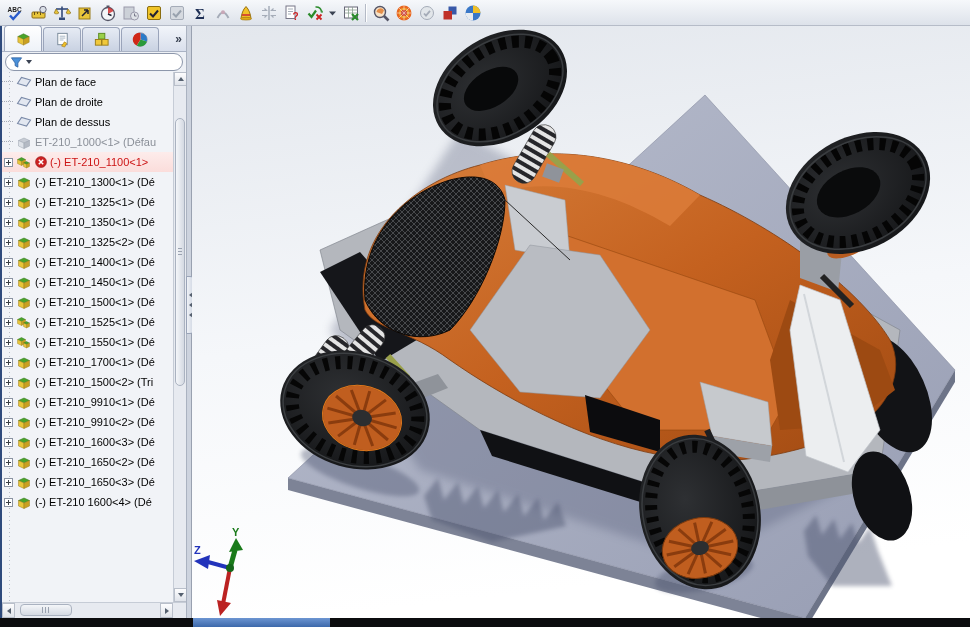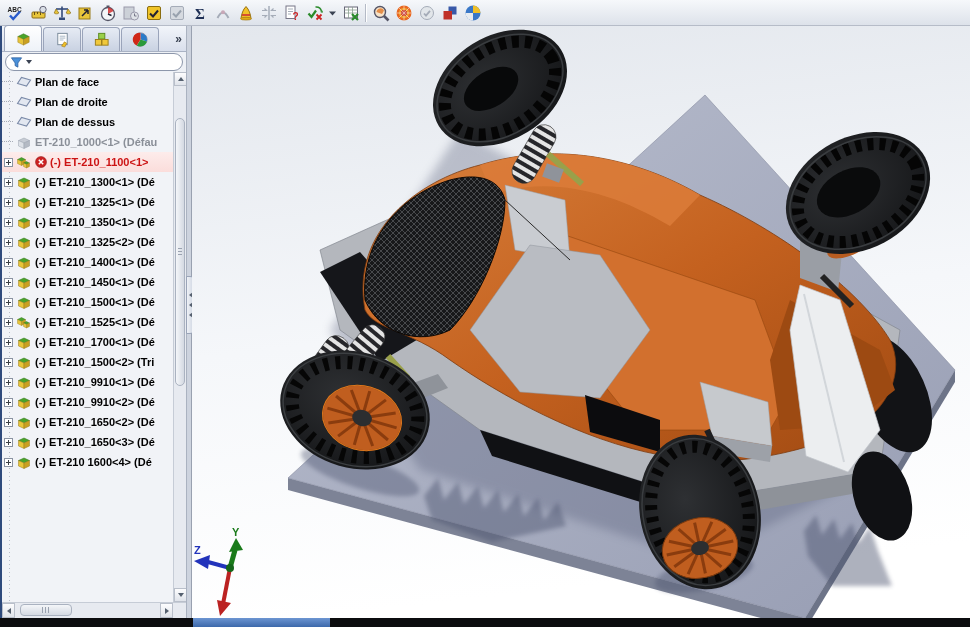--- a/index.html
+++ b/index.html
@@ -27,21 +27,21 @@
   #filter-bar{height:20px;padding:1px 3px;box-sizing:border-box;}
   #filter-field{height:18px;background:#fff;border:1px solid #8d97ab;border-radius:9px;
     display:flex;align-items:center;padding:0 4px;box-sizing:border-box;}
   #filter-field svg{width:13px;height:13px;}
   .caret-down{width:0;height:0;border-left:3px solid transparent;border-right:3px solid transparent;
     border-top:4px solid #3a4252;margin-left:3px;}
   #filter-input{flex:1;border:none;outline:none;font-size:10px;height:14px;background:transparent;min-width:0;}
   
   #tree{height:530px;overflow:hidden;position:relative;background:#f1f3f7;
     background-image:repeating-linear-gradient(to bottom,#b9bfca 0 1px,transparent 1px 4px);
-    background-size:1px 100%;background-position:7px 0;background-repeat:repeat-y;padding-right:13px;box-sizing:border-box;font-weight:bold;}
+    background-size:1px 100%;background-position:7px 0;background-repeat:repeat-y;padding-right:13px;box-sizing:border-box;}
   .row{height:20px;display:flex;align-items:center;font-size:11px;white-space:nowrap;overflow:hidden;color:#000;}
   .row .expand{position:relative;width:9px;height:9px;min-width:9px;border:1px solid #8a93a2;background:#fff;
     box-sizing:border-box;margin-left:2px;}
   .row .expand::before{content:"";position:absolute;left:1px;right:1px;top:3px;height:1px;background:#3a3f46;}
   .row .expand::after{content:"";position:absolute;top:1px;bottom:1px;left:3px;width:1px;background:#3a3f46;}
   .row .stub{width:11px;min-width:11px;height:1px;border-top:1px dotted #a7adb8;margin-left:0;}
   .row .ticon{width:17px;min-width:17px;height:16px;margin:0 2px 0 3px;display:flex;align-items:center;}
   .row .ticon svg{width:16px;height:16px;}
   .row .err{width:13px;min-width:13px;height:13px;margin-right:2px;display:flex;align-items:center;}
   .row .err svg{width:12px;height:12px;}
@@ -421,20 +421,34 @@
               <polygon points="7.5,9 10.5,10.5 10.5,14 7.5,12.5" fill="#e8c53a" stroke="#9a7d1a" stroke-width="0.4"></polygon>
               <polygon points="13.5,9 10.5,10.5 10.5,14 13.5,12.5" fill="#c9a021" stroke="#9a7d1a" stroke-width="0.4"></polygon>
             </svg>
           </span>
           <span class="lbl">(-) ET-210_1525&lt;1&gt; (Dé</span>
         </div>
         <div class="row state-normal">
           <span class="expand"></span>
           <span class="ticon">
             <svg viewBox="0 0 16 16">
+              <polygon points="1.5,5.5 5.5,3.5 9.5,5.5 5.5,7.5" fill="#4aa32a" stroke="#2e7018" stroke-width="0.4"></polygon>
+              <polygon points="1.5,5.5 5.5,7.5 5.5,11.5 1.5,9.5" fill="#e8c53a" stroke="#9a7d1a" stroke-width="0.4"></polygon>
+              <polygon points="9.5,5.5 5.5,7.5 5.5,11.5 9.5,9.5" fill="#c9a021" stroke="#9a7d1a" stroke-width="0.4"></polygon>
+              <polygon points="7.5,9 10.5,7.5 13.5,9 10.5,10.5" fill="#4aa32a" stroke="#2e7018" stroke-width="0.4"></polygon>
+              <polygon points="7.5,9 10.5,10.5 10.5,14 7.5,12.5" fill="#e8c53a" stroke="#9a7d1a" stroke-width="0.4"></polygon>
+              <polygon points="13.5,9 10.5,10.5 10.5,14 13.5,12.5" fill="#c9a021" stroke="#9a7d1a" stroke-width="0.4"></polygon>
+            </svg>
+          </span>
+          <span class="lbl">(-) ET-210_1550&lt;1&gt; (Dé</span>
+        </div>
+        <div class="row state-normal">
+          <span class="expand"></span>
+          <span class="ticon">
+            <svg viewBox="0 0 16 16">
               <polygon points="2.5,6.5 8,4 13.5,6.5 8,9" fill="#4aa32a" stroke="#2e7018" stroke-width="0.5"></polygon>
               <polygon points="2.5,6.5 8,9 8,14.5 2.5,12" fill="#e8c53a" stroke="#9a7d1a" stroke-width="0.5"></polygon>
               <polygon points="13.5,6.5 8,9 8,14.5 13.5,12" fill="#c9a021" stroke="#9a7d1a" stroke-width="0.5"></polygon>
             </svg>
           </span>
           <span class="lbl">(-) ET-210_1700&lt;1&gt; (Dé</span>
         </div>
         <div class="row state-normal">
           <span class="expand"></span>
           <span class="ticon">
@@ -460,20 +474,31 @@
         <div class="row state-normal">
           <span class="expand"></span>
           <span class="ticon">
             <svg viewBox="0 0 16 16">
               <polygon points="2.5,6.5 8,4 13.5,6.5 8,9" fill="#4aa32a" stroke="#2e7018" stroke-width="0.5"></polygon>
               <polygon points="2.5,6.5 8,9 8,14.5 2.5,12" fill="#e8c53a" stroke="#9a7d1a" stroke-width="0.5"></polygon>
               <polygon points="13.5,6.5 8,9 8,14.5 13.5,12" fill="#c9a021" stroke="#9a7d1a" stroke-width="0.5"></polygon>
             </svg>
           </span>
           <span class="lbl">(-) ET-210_9910&lt;2&gt; (Dé</span>
+        </div>
+        <div class="row state-normal">
+          <span class="expand"></span>
+          <span class="ticon">
+            <svg viewBox="0 0 16 16">
+              <polygon points="2.5,6.5 8,4 13.5,6.5 8,9" fill="#4aa32a" stroke="#2e7018" stroke-width="0.5"></polygon>
+              <polygon points="2.5,6.5 8,9 8,14.5 2.5,12" fill="#e8c53a" stroke="#9a7d1a" stroke-width="0.5"></polygon>
+              <polygon points="13.5,6.5 8,9 8,14.5 13.5,12" fill="#c9a021" stroke="#9a7d1a" stroke-width="0.5"></polygon>
+            </svg>
+          </span>
+          <span class="lbl">(-) ET-210_1600&lt;3&gt; (Dé</span>
         </div>
         <div class="row state-normal">
           <span class="expand"></span>
           <span class="ticon">
             <svg viewBox="0 0 16 16">
               <polygon points="2.5,6.5 8,4 13.5,6.5 8,9" fill="#4aa32a" stroke="#2e7018" stroke-width="0.5"></polygon>
               <polygon points="2.5,6.5 8,9 8,14.5 2.5,12" fill="#e8c53a" stroke="#9a7d1a" stroke-width="0.5"></polygon>
               <polygon points="13.5,6.5 8,9 8,14.5 13.5,12" fill="#c9a021" stroke="#9a7d1a" stroke-width="0.5"></polygon>
             </svg>
           </span>

